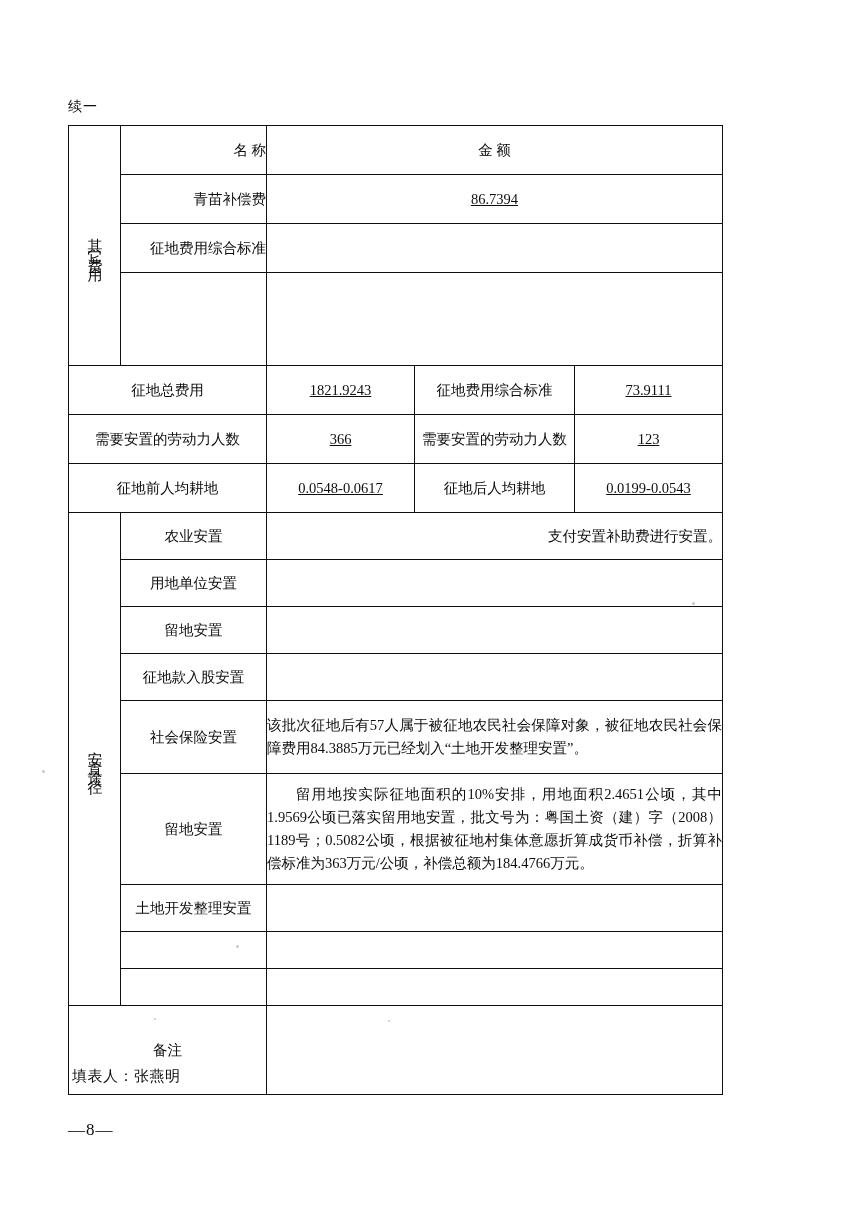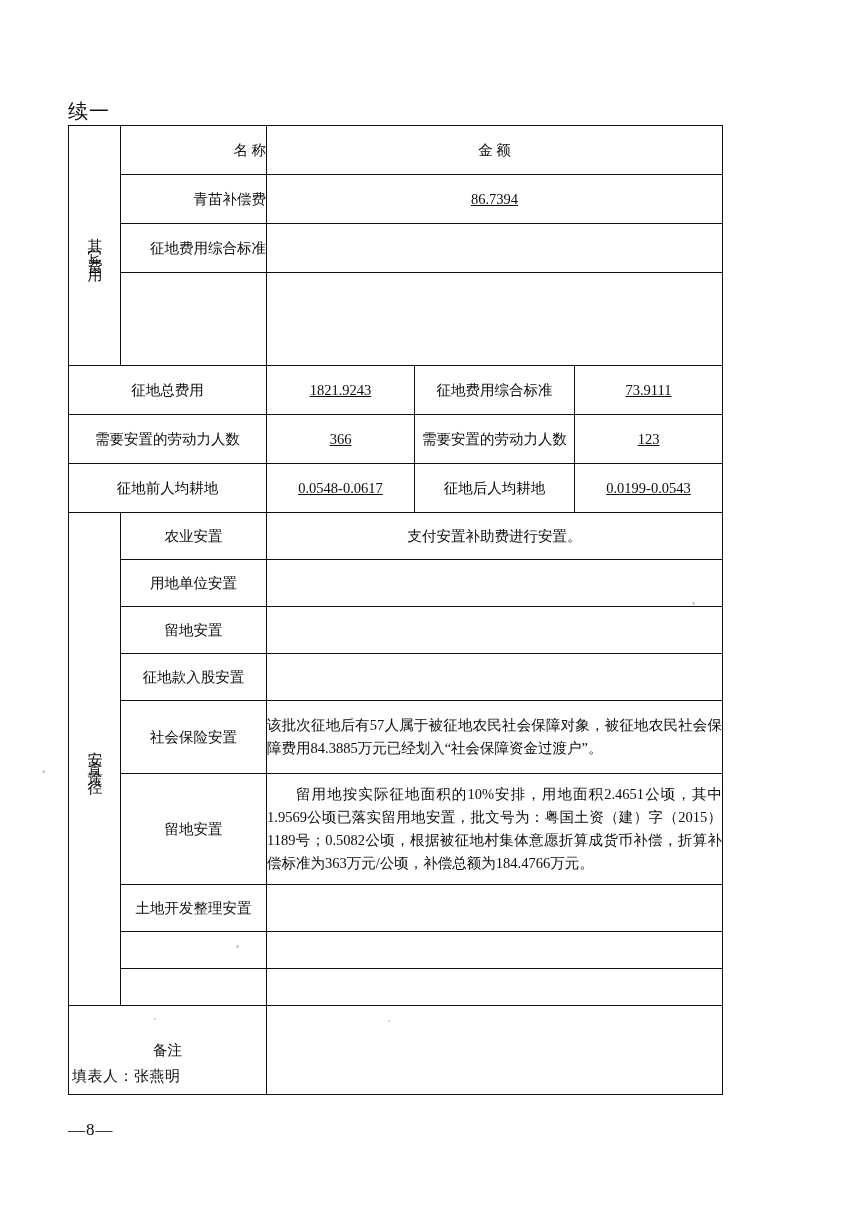--- a/index.html
+++ b/index.html
@@ -18,21 +18,21 @@
   .page {
     position: absolute;
     left: 0; top: 0;
     width: 850px;
     height: 1205px;
   }
   .cont-label {
     position: absolute;
     left: 68px;
     top: 98px;
-    font-size: 20px;
+    font-size: 14px;
     letter-spacing: 1px;
   }
   table.main {
     position: absolute;
     left: 68px;
     top: 125px;
     width: 654px;
     border-collapse: collapse;
     table-layout: fixed;
   }
@@ -53,21 +53,21 @@
     line-height: 1;
   }
   .c {
     text-align: center;
   }
   .rowh {
     height: 44px;
     text-align: right;
   }
   .lefttext {
-    text-align: center;
+    text-align: right;
     padding: 6px 10px;
     line-height: 1.55;
     font-size: 14px;
     margin-left: 12px;
   }
   .justify {
     text-align: justify;
     text-align-last: left;
     padding: 7px 10px 7px 10px;
     line-height: 1.6;
@@ -174,25 +174,25 @@
       <tr>
         <td class="c" style="height:46px">留地安置</td>
         <td class="lefttext" colspan="3"></td>
       </tr>
       <tr>
         <td class="c" style="height:46px">征地款入股安置</td>
         <td class="lefttext" colspan="3"></td>
       </tr>
       <tr>
         <td class="c" style="height:72px">社会保险安置</td>
-        <td class="justify" colspan="3">该批次征地后有57人属于被征地农民社会保障对象，被征地农民社会保障费用84.3885万元已经划入“社会保障资金过渡户”。</td>
+        <td class="justify" colspan="3">该批次征地后有57人属于被征地农民社会保障对象，被征地农民社会保障费用84.3885万元已经划入“土地开发整理安置”。</td>
       </tr>
       <tr>
         <td class="c" style="height:110px">留地安置</td>
-        <td class="justify indent2" colspan="3">留用地按实际征地面积的10%安排，用地面积2.4651公顷，其中1.9569公顷已落实留用地安置，批文号为：粤国土资（建）字（2015）1189号；0.5082公顷，根据被征地村集体意愿折算成货币补偿，折算补偿标准为363万元/公顷，补偿总额为184.4766万元。</td>
+        <td class="justify indent2" colspan="3">留用地按实际征地面积的10%安排，用地面积2.4651公顷，其中1.9569公顷已落实留用地安置，批文号为：粤国土资（建）字（2008）1189号；0.5082公顷，根据被征地村集体意愿折算成货币补偿，折算补偿标准为363万元/公顷，补偿总额为184.4766万元。</td>
       </tr>
       <tr>
         <td class="c" style="height:46px">土地开发整理安置</td>
         <td class="lefttext" colspan="3"></td>
       </tr>
       <tr>
         <td class="c" style="height:36px"></td>
         <td class="lefttext" colspan="3"></td>
       </tr>
       <tr>

